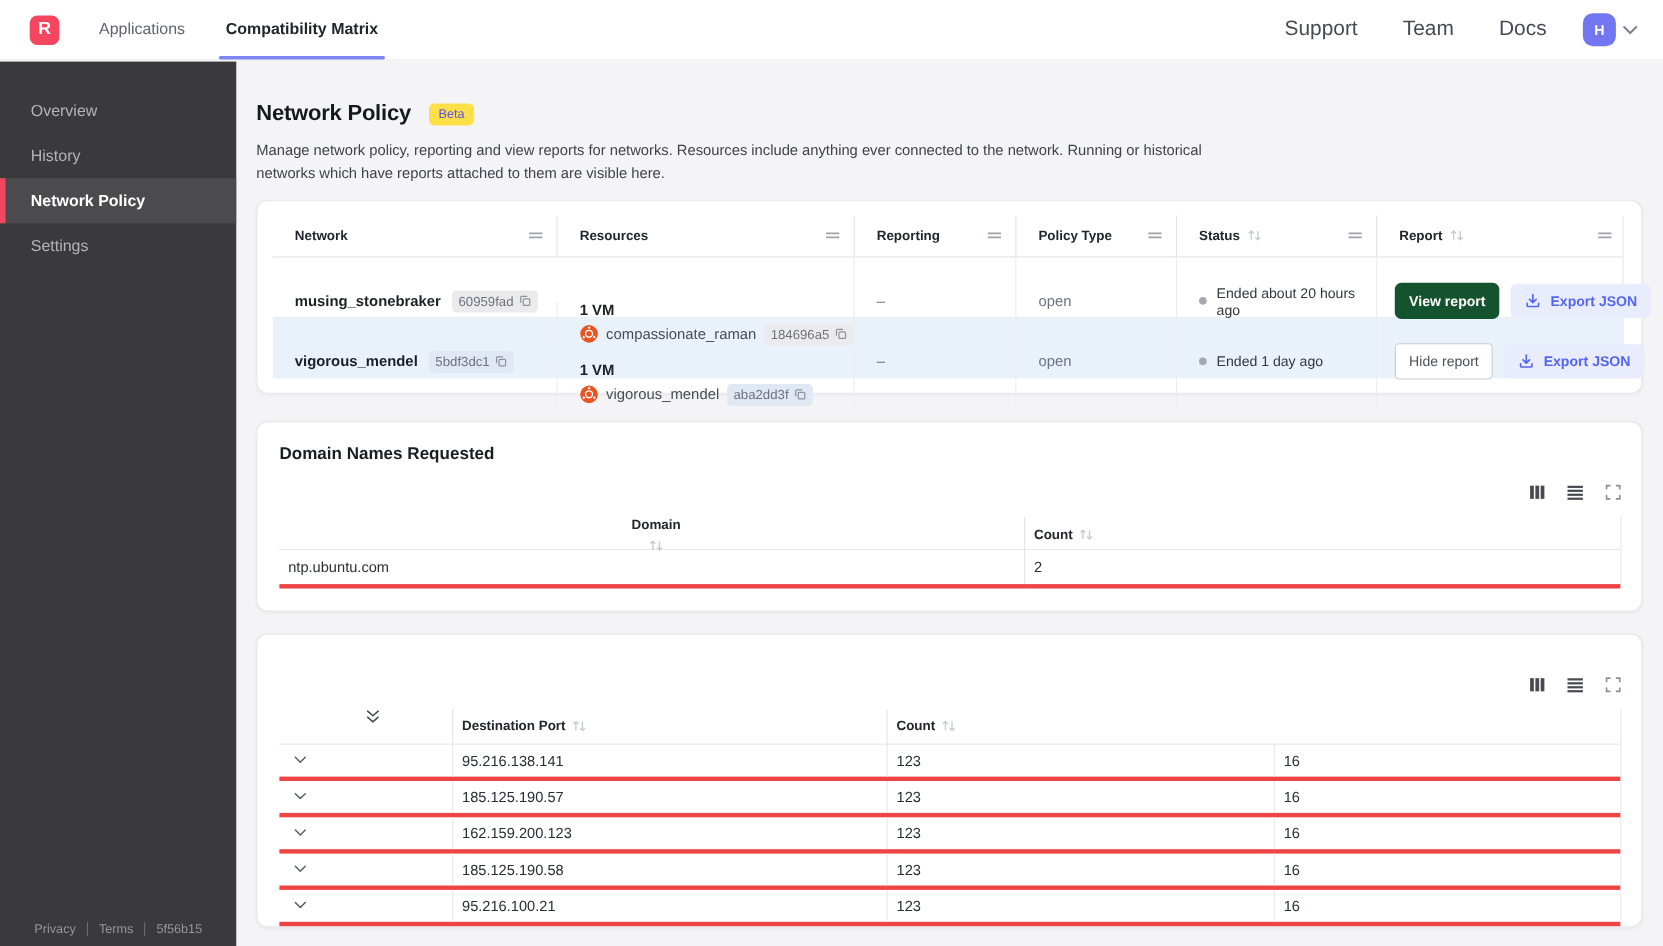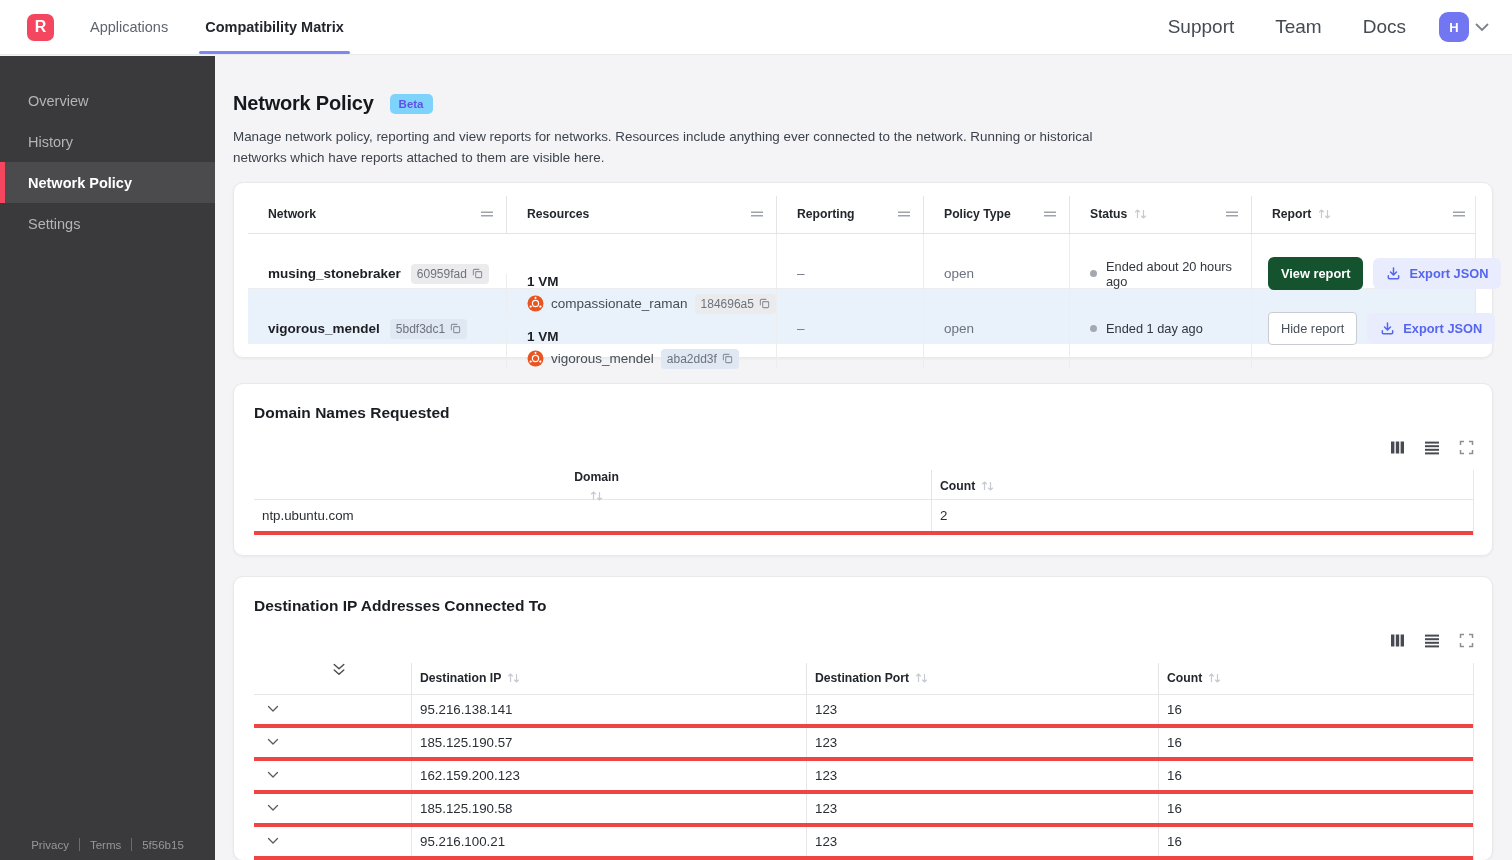--- a/index.html
+++ b/index.html
@@ -33,21 +33,21 @@
   .side-item.active::before { content:""; position:absolute; left:0; top:0; bottom:0; width:5px; background:#f4465e; }
   .side-footer { position:absolute; bottom:9px; left:0; right:0; display:flex; align-items:center;
                  justify-content:center; gap:10px; font-size:11.5px; color:#97979b; }
   .side-footer .divider { width:1px; height:13px; background:#6b6b6f; }
 
   
   .main { position:absolute; left:215px; top:56px; right:0; bottom:0; background:#f4f4f6;
           padding:36px 19px 0 18px; overflow:hidden; }
   .title-row { display:flex; align-items:center; gap:16px; }
   .page-title { font-size:20px; font-weight:700; color:#15181c; letter-spacing:-0.2px; }
-  .beta-badge { background:#7dd3fc; color:#5f53e6; font-size:11.5px; font-weight:700;
+  .beta-badge { background:#fde047; color:#5f53e6; font-size:11.5px; font-weight:400;
                 padding:4px 9px; border-radius:5px; }
   .page-desc { margin-top:12px; width:878px; font-size:13.4px; line-height:1.55; color:#3d434c; }
 
   .card { background:#fff; border:1px solid #e9e9ec; border-radius:10px;
           box-shadow:0 1px 3px rgba(25,30,40,0.05); }
 
   
   .card-networks { margin-top:13px; padding:13px 16px 13px 14px; }
   .nt { border-right:1px solid #e7e7ea; }
   .nt-header { display:grid; grid-template-columns:258px 270px 147px 146px 182px 227px;
@@ -383,21 +383,20 @@
         </div>
       </div>
       <div class="d-row cols-domain">
         <div class="d-cell">ntp.ubuntu.com</div>
         <div class="d-cell">2</div>
       </div>
     </div>
   </section>
 
   <section class="card card-ips">
-    <div class="card-title">Destination IP Addresses Connected To</div>
     <div class="toolbar">
       <button class="tool-btn">
           <svg width="15" height="15" viewBox="0 0 15 15">
             <g fill="#474b51">
               <rect x="1" y="1.5" width="3.4" height="12"></rect>
               <rect x="5.8" y="1.5" width="3.4" height="12"></rect>
               <rect x="10.6" y="1.5" width="3.4" height="12"></rect>
             </g>
           </svg>
         </button>
@@ -420,29 +419,20 @@
     <div class="dtable">
       <div class="d-header cols-ips">
         <div class="d-hcell expander-cell">
           <span style="display:flex;">
               <svg width="14" height="13" viewBox="0 0 14 13" fill="none" stroke="#474b51" stroke-width="1.4" stroke-linecap="round" stroke-linejoin="round">
                 <path d="m2.2 1.5 4.8 4.2 4.8-4.2M2.2 7l4.8 4.2L11.8 7"></path>
               </svg>
             </span>
         </div>
         <div class="d-hcell">
-          <span>Destination IP</span>
-          <span style="display:flex;">
-              <svg width="13" height="12" viewBox="0 0 13 12" fill="none" stroke="#c6c9cf" stroke-width="1.2">
-                <path d="M3.5 10V2M1.2 4.2 3.5 2l2.3 2.2"></path>
-                <path d="M9.5 2v8M7.2 7.8 9.5 10l2.3-2.2"></path>
-              </svg>
-            </span>
-        </div>
-        <div class="d-hcell">
           <span>Destination Port</span>
           <span style="display:flex;">
               <svg width="13" height="12" viewBox="0 0 13 12" fill="none" stroke="#c6c9cf" stroke-width="1.2">
                 <path d="M3.5 10V2M1.2 4.2 3.5 2l2.3 2.2"></path>
                 <path d="M9.5 2v8M7.2 7.8 9.5 10l2.3-2.2"></path>
               </svg>
             </span>
         </div>
         <div class="d-hcell">
           <span>Count</span>

